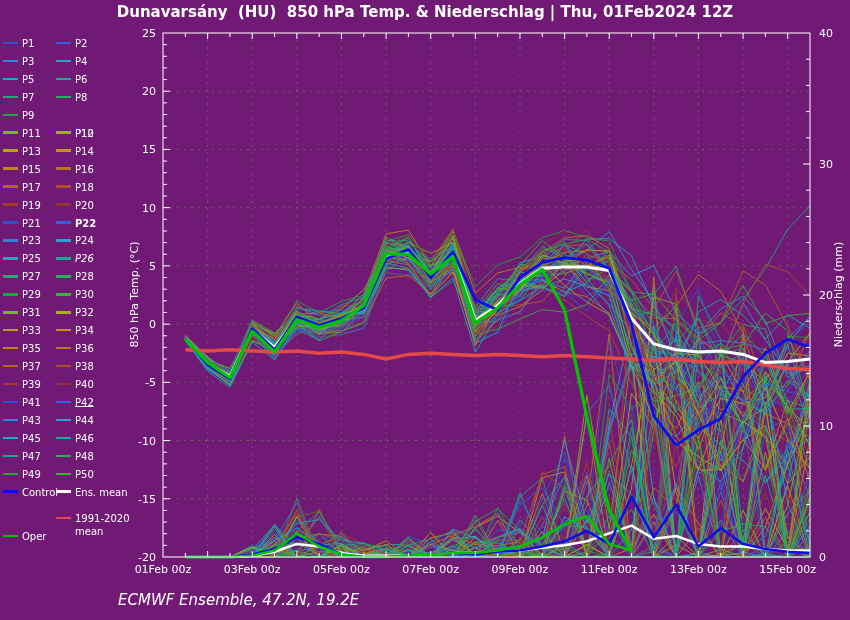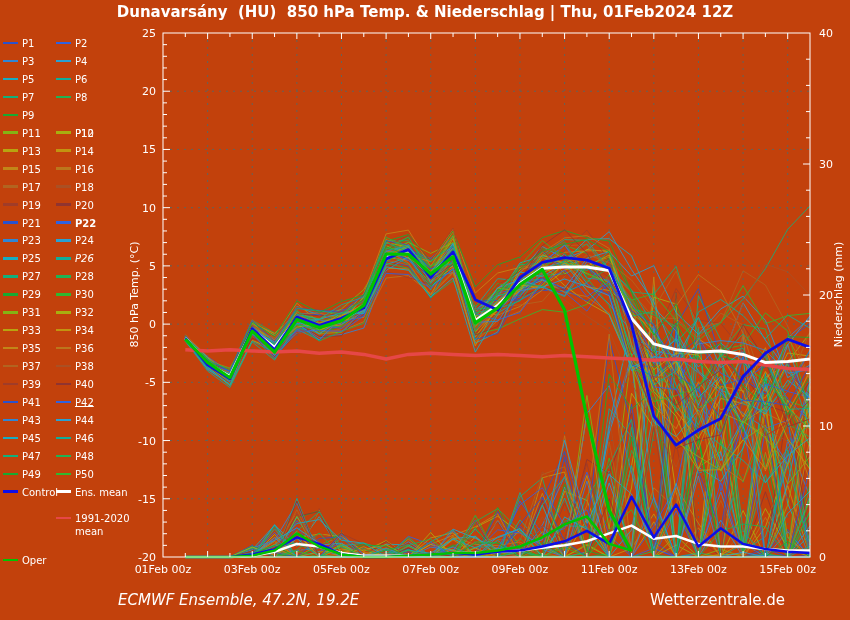--- a/index.html
+++ b/index.html
@@ -1,16 +1,16 @@
 <!DOCTYPE html>
 <html><head>
 <meta charset="utf-8">
 <style>
   html,body{margin:0;padding:0;background:#000;}
-  .canvas{position:relative;width:850px;height:620px;background:#c2410c;overflow:hidden;
+  .canvas{position:relative;width:850px;height:620px;background:#701a75;overflow:hidden;
           font-family:"DejaVu Sans","Liberation Sans",sans-serif;color:#fff;}
   .title{position:absolute;top:3px;left:0;width:850px;text-align:center;
          font-size:15px;font-weight:bold;color:#fff;white-space:pre;}
   #legend{position:absolute;left:0;top:0;width:130px;height:560px;}
   .lgrow{position:absolute;font-size:10px;color:#fff;white-space:nowrap;line-height:13px;text-align:center;}
   .dash{display:inline-block;width:15px;height:2.6px;margin-right:4px;vertical-align:middle;}
   .lgtext{vertical-align:middle;}
   .wrap2{position:absolute;font-size:10px;color:#fff;line-height:13px;}
   .ylabel{position:absolute;font-size:11px;color:#fff;text-align:center;width:220px;
           transform:rotate(-90deg);}
@@ -74,21 +74,21 @@
       <div class="lgrow" style="top: 430.9px; left: 3px;"><span class="dash" style="background: rgb(24, 174, 196);"></span><span class="lgtext">P45</span></div>
       <div class="lgrow" style="top: 430.9px; left: 56px;"><span class="dash" style="background: rgb(16, 174, 154);"></span><span class="lgtext">P46</span></div>
       <div class="lgrow" style="top: 448.85px; left: 3px;"><span class="dash" style="background: rgb(18, 176, 124);"></span><span class="lgtext">P47</span></div>
       <div class="lgrow" style="top: 448.85px; left: 56px;"><span class="dash" style="background: rgb(32, 178, 84);"></span><span class="lgtext">P48</span></div>
       <div class="lgrow" style="top: 466.8px; left: 3px;"><span class="dash" style="background: rgb(24, 170, 50);"></span><span class="lgtext">P49</span></div>
       <div class="lgrow" style="top: 466.8px; left: 56px;"><span class="dash" style="background: rgb(48, 184, 48);"></span><span class="lgtext">P50</span></div>
       <div class="lgrow" style="top: 484.75px; left: 3px;"><span class="dash" style="background: rgb(13, 13, 232);"></span><span class="lgtext">Control</span></div>
       <div class="lgrow" style="top: 484.75px; left: 56px;"><span class="dash" style="background: rgb(255, 255, 255);"></span><span class="lgtext">Ens. mean</span></div>
       <div class="lgrow" style="top: 511px; left: 56px;"><span class="dash" style="background: rgb(230, 71, 71);"></span><span class="lgtext">1991-2020</span></div>
       <div class="wrap2" style="top: 525px; left: 75px;">mean</div>
-      <div class="lgrow" style="top: 529px; left: 3px; margin-top: 24px;"><span class="dash" style="background: rgb(0, 196, 0);"></span><span class="lgtext">Oper</span></div>
+      <div class="lgrow" style="top: 529px; left: 3px;"><span class="dash" style="background: rgb(0, 196, 0);"></span><span class="lgtext">Oper</span></div>
     </div>
   <svg id="chart" width="850" height="620">
       <line x1="207.6206896551724" y1="33" x2="207.6206896551724" y2="557" stroke="#63635a" stroke-width="1" stroke-dasharray="2,5"></line>
       <line x1="252.24137931034483" y1="33" x2="252.24137931034483" y2="557" stroke="#63635a" stroke-width="1" stroke-dasharray="2,5"></line>
       <line x1="296.8620689655172" y1="33" x2="296.8620689655172" y2="557" stroke="#63635a" stroke-width="1" stroke-dasharray="2,5"></line>
       <line x1="341.48275862068965" y1="33" x2="341.48275862068965" y2="557" stroke="#63635a" stroke-width="1" stroke-dasharray="2,5"></line>
       <line x1="386.1034482758621" y1="33" x2="386.1034482758621" y2="557" stroke="#63635a" stroke-width="1" stroke-dasharray="2,5"></line>
       <line x1="430.7241379310345" y1="33" x2="430.7241379310345" y2="557" stroke="#63635a" stroke-width="1" stroke-dasharray="2,5"></line>
       <line x1="475.34482758620686" y1="33" x2="475.34482758620686" y2="557" stroke="#63635a" stroke-width="1" stroke-dasharray="2,5"></line>
       <line x1="519.9655172413793" y1="33" x2="519.9655172413793" y2="557" stroke="#63635a" stroke-width="1" stroke-dasharray="2,5"></line>
@@ -353,14 +353,13 @@
       <text x="341.48275862068965" y="573" fill="#fff" text-anchor="middle" font-size="11" font-family="&quot;DejaVu Sans&quot;,&quot;Liberation Sans&quot;,sans-serif">05Feb 00z</text>
       <text x="430.7241379310345" y="573" fill="#fff" text-anchor="middle" font-size="11" font-family="&quot;DejaVu Sans&quot;,&quot;Liberation Sans&quot;,sans-serif">07Feb 00z</text>
       <text x="519.9655172413793" y="573" fill="#fff" text-anchor="middle" font-size="11" font-family="&quot;DejaVu Sans&quot;,&quot;Liberation Sans&quot;,sans-serif">09Feb 00z</text>
       <text x="609.2068965517242" y="573" fill="#fff" text-anchor="middle" font-size="11" font-family="&quot;DejaVu Sans&quot;,&quot;Liberation Sans&quot;,sans-serif">11Feb 00z</text>
       <text x="698.448275862069" y="573" fill="#fff" text-anchor="middle" font-size="11" font-family="&quot;DejaVu Sans&quot;,&quot;Liberation Sans&quot;,sans-serif">13Feb 00z</text>
       <text x="787.6896551724137" y="573" fill="#fff" text-anchor="middle" font-size="11" font-family="&quot;DejaVu Sans&quot;,&quot;Liberation Sans&quot;,sans-serif">15Feb 00z</text>
     </svg>
   <div class="ylabel left">850 hPa Temp. (°C)</div>
   <div class="ylabel right">Niederschlag (mm)</div>
   <div class="footer-left">ECMWF Ensemble, 47.2N, 19.2E</div>
-  <div class="footer-right">Wetterzentrale.de</div>
 </div>
 
 </body></html>

